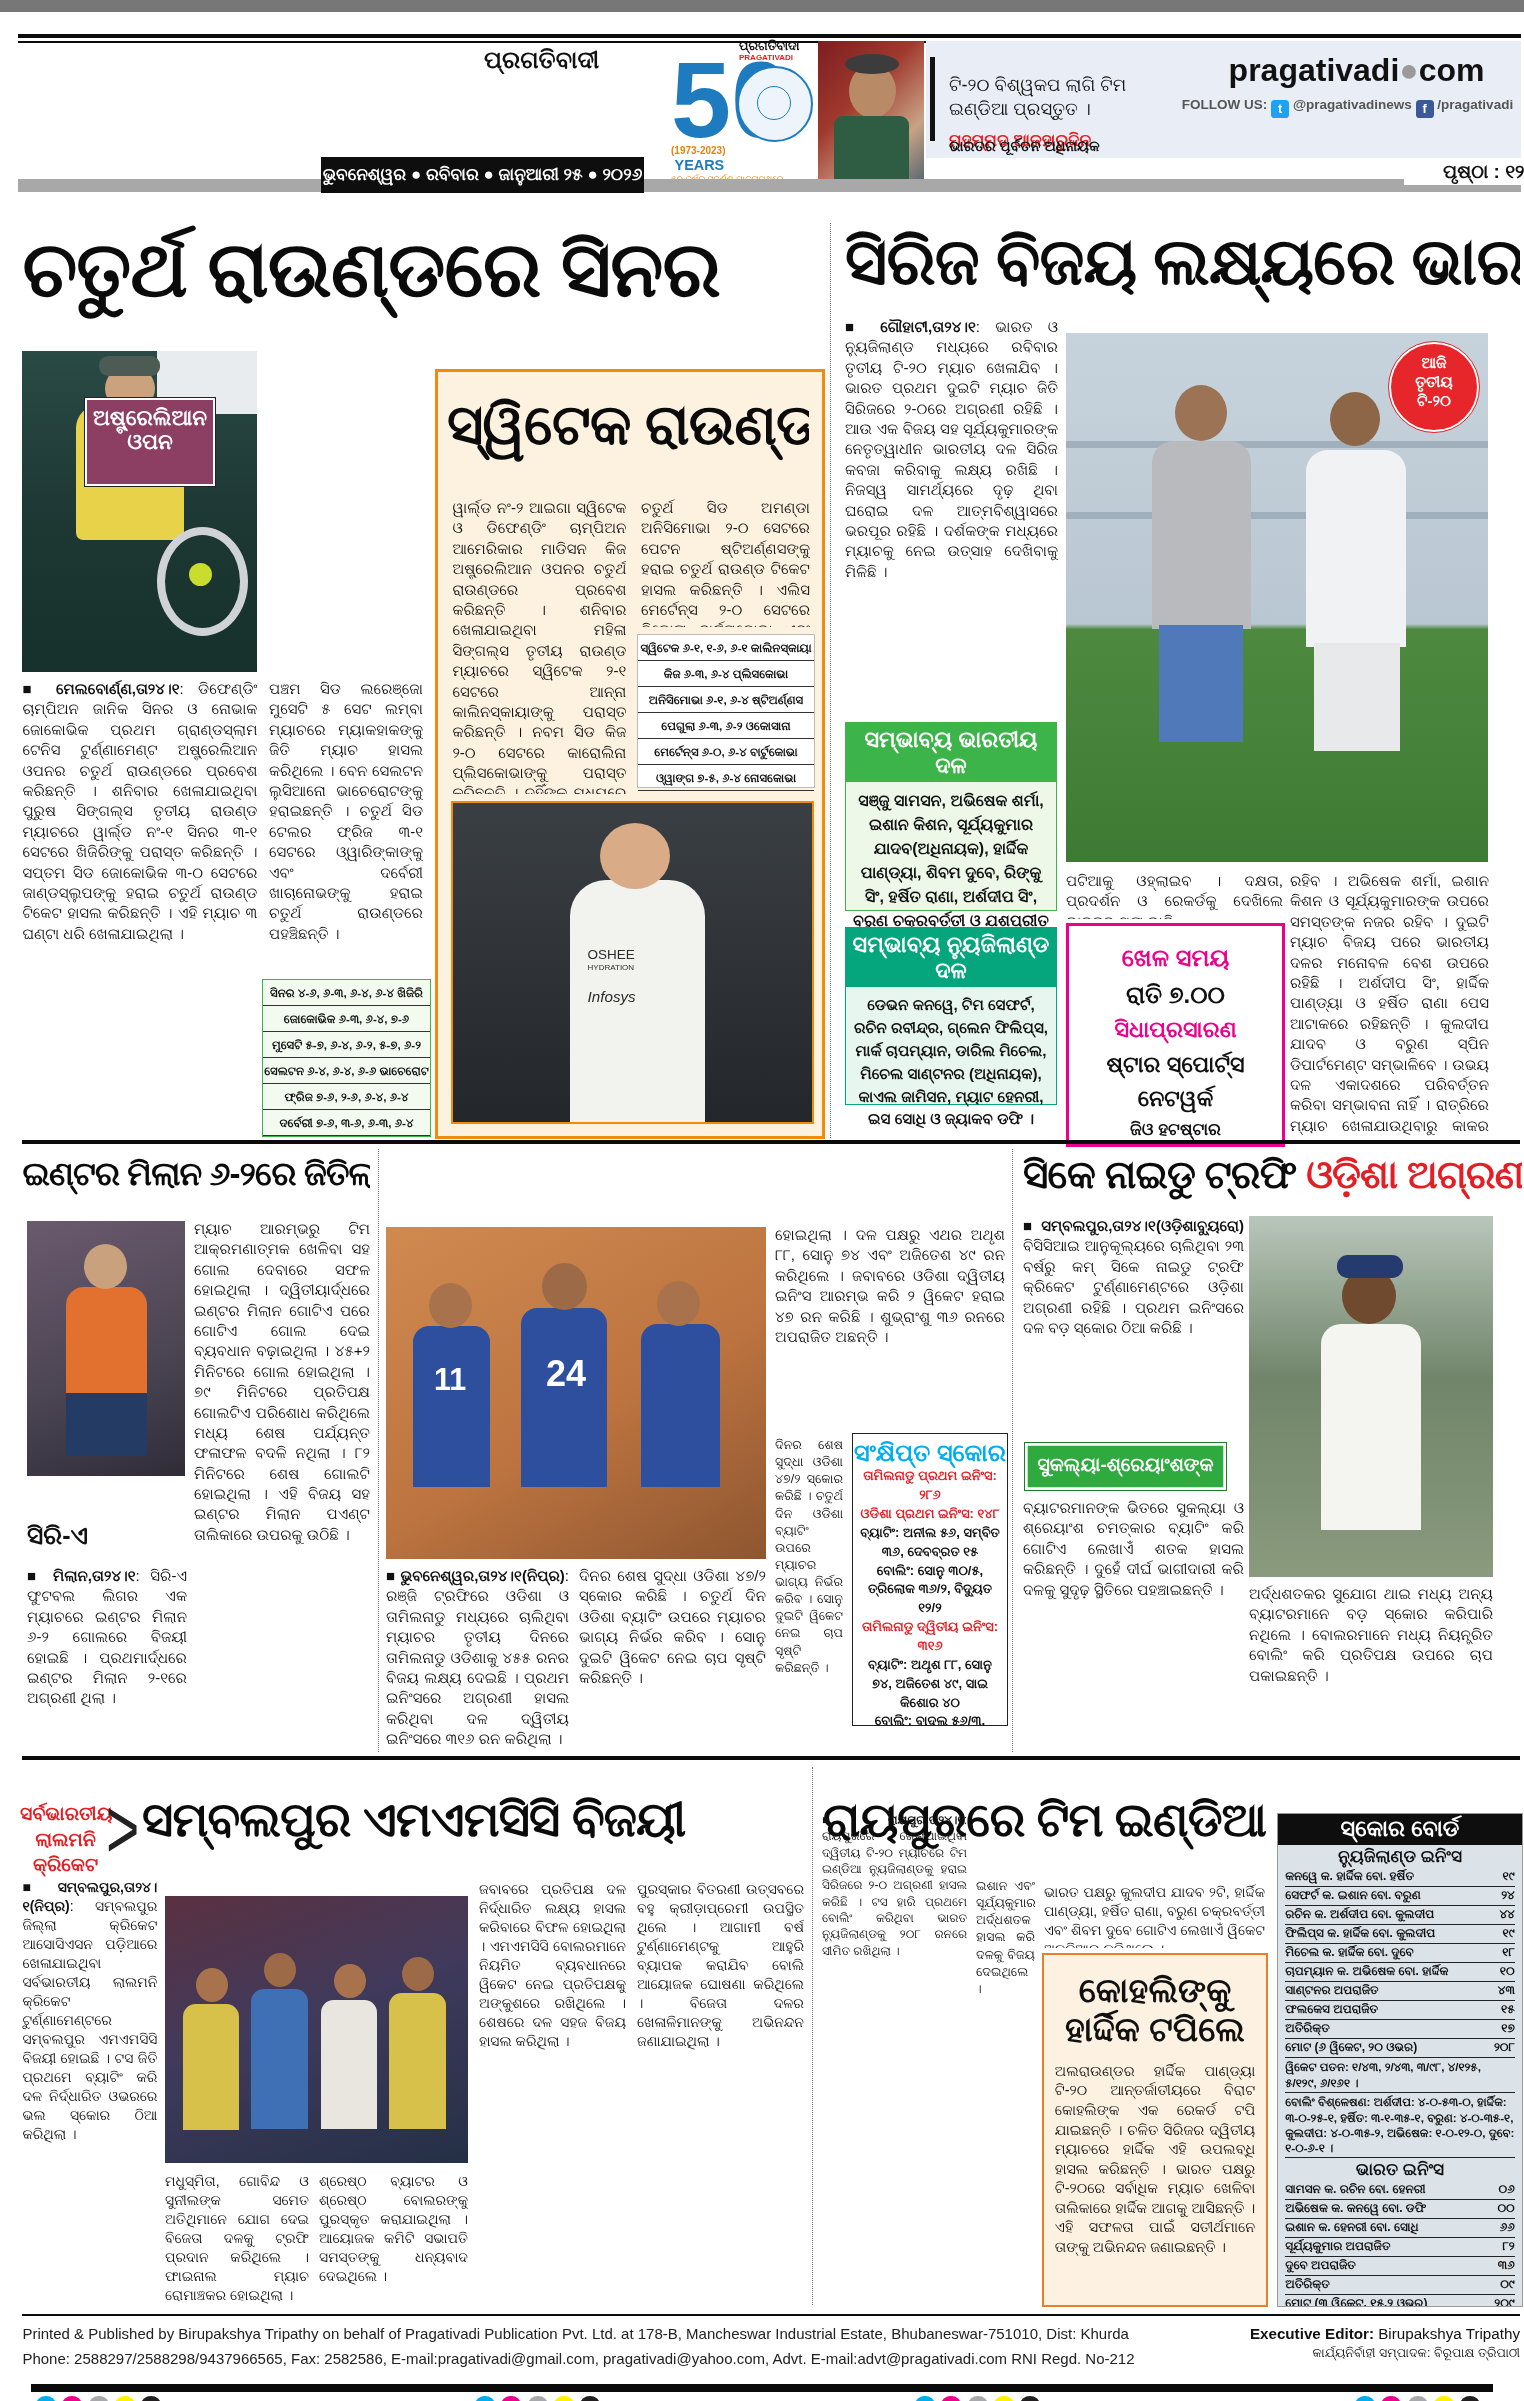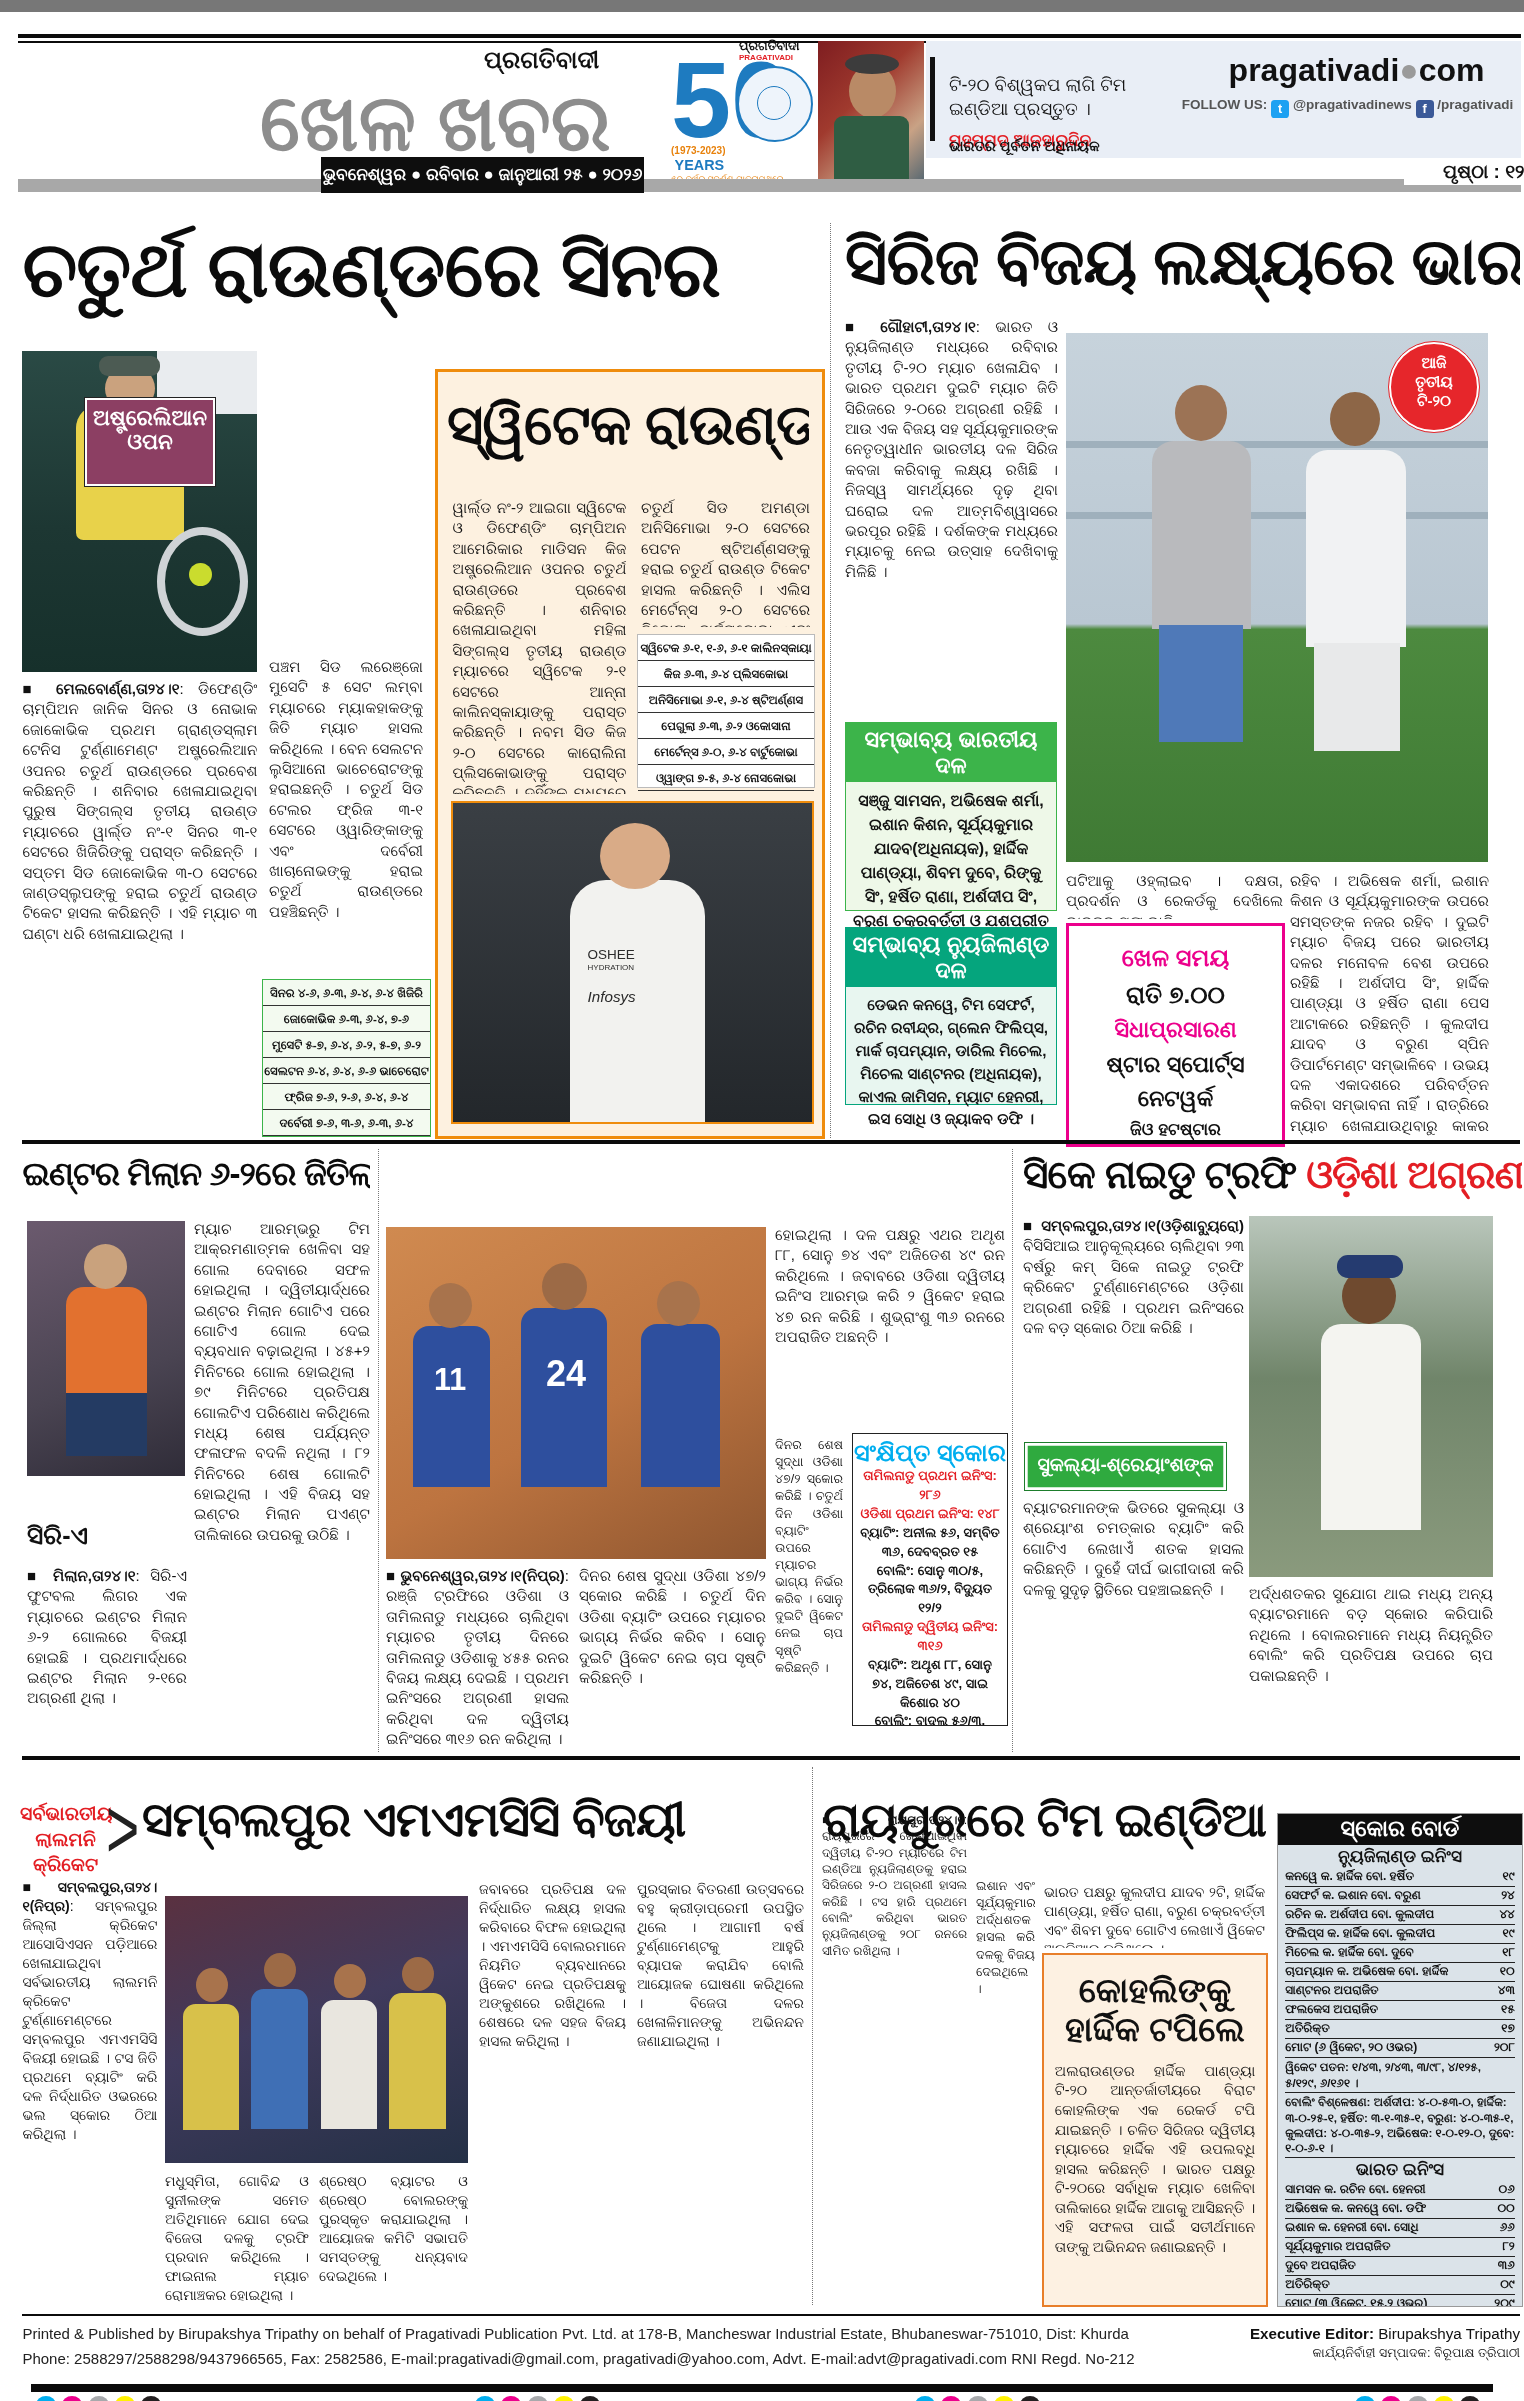--- a/index.html
+++ b/index.html
@@ -59,21 +59,20 @@
 </style>
 </head>
 <body>
 
 <div class="page">
 
   <div class="hrule" style="left:18px;top:21.5px;width:1503px;height:4.5px"></div>
   <div class="hrule" style="left:18px;top:29px;width:1503px;height:1.8px"></div>
 
   <div class="abs nowrap" style="left:484px;top:34px;width:193px;font-size:24px;font-weight:bold">ପ୍ରଗତିବାଦୀ</div>
-  <div class="abs nowrap title-gray" style="left:260px;top:65px;width:386px;height:108px;font-size:79px">ଖେଳ ଖବର</div>
 
   <div class="abs" style="left:671px;top:27px;width:145px;height:142px">
     <div class="abs" style="left:0;top:7.2px;font-size:108px;font-weight:bold;color:#1e7bc0;line-height:1">50</div>
     <div class="abs nowrap" style="left:68px;top:0;font-size:12.6px;font-weight:bold">ପ୍ରଗତିବାଦୀ</div>
     <div class="abs nowrap" style="left:68px;top:14.4px;font-size:8px;font-weight:bold;color:#e31e24">PRAGATIVADI</div>
     <div class="abs" style="left:66px;top:27px;width:72px;height:72px;border-radius:50%;border:2.7px solid #1e7bc0;background:#eef4fb"></div>
     <div class="abs" style="left:86px;top:47px;width:32px;height:32px;border-radius:50%;border:1.8px solid #1e7bc0"></div>
     <div class="abs nowrap" style="left:0;top:106px;font-size:10px;color:#e8820c;font-weight:bold">(1973-2023)</div>
     <div class="abs nowrap" style="left:3.6px;top:118px;font-size:14.4px;font-weight:bold;color:#1e7bc0">YEARS</div>
     <div class="abs nowrap" style="left:0;top:135px;width:145px;font-size:9px;color:#e8820c">୫୦ ବର୍ଷର ସୁବର୍ଣ୍ଣ ଯାତ୍ରାପଥରେ</div>
@@ -118,21 +117,21 @@
   </div>
   <div class="abs purplebadge" style="left:85px;top:386px;width:126px;height:77px;font-size:21.5px;padding-top:7.2px">
     <div>ଅଷ୍ଟ୍ରେଲିଆନ</div>
       <div>ଓପନ</div>
   </div>
 
   <div class="abs body-txt" style="left:22.4px;top:667px;width:235px;height:463px">
     <span class="dl">■ ମେଲବୋର୍ଣ୍ଣ,ତା୨୪।୧</span>:
     <span>ଡିଫେଣ୍ଡିଂ ଚାମ୍ପିଅନ ଜାନିକ ସିନର ଓ ନୋଭାକ ଜୋକୋଭିକ ପ୍ରଥମ ଗ୍ରାଣ୍ଡସ୍ଲାମ ଟେନିସ ଟୁର୍ଣ୍ଣାମେଣ୍ଟ ଅଷ୍ଟ୍ରେଲିଆନ ଓପନର ଚତୁର୍ଥ ରାଉଣ୍ଡରେ ପ୍ରବେଶ କରିଛନ୍ତି । ଶନିବାର ଖେଳାଯାଇଥିବା ପୁରୁଷ ସିଙ୍ଗଲ୍ସ ତୃତୀୟ ରାଉଣ୍ଡ ମ୍ୟାଚରେ ୱାର୍ଲ୍ଡ ନଂ-୧ ସିନର ୩-୧ ସେଟରେ ଖିଜିରିଙ୍କୁ ପରାସ୍ତ କରିଛନ୍ତି । ସପ୍ତମ ସିଡ ଜୋକୋଭିକ ୩-୦ ସେଟରେ ଜାଣ୍ଡସ୍ଲୁପଙ୍କୁ ହରାଇ ଚତୁର୍ଥ ରାଉଣ୍ଡ ଟିକେଟ ହାସଲ କରିଛନ୍ତି । ଏହି ମ୍ୟାଚ ୩ ଘଣ୍ଟା ଧରି ଖେଳାଯାଇଥିଲା ।</span>
   </div>
-  <div class="abs body-txt" style="left:269px;top:645px;width:154px;height:292px">ପଞ୍ଚମ ସିଡ ଲରେଞ୍ଜୋ ମୁସେଟି ୫ ସେଟ ଲମ୍ବା ମ୍ୟାଚରେ ମ୍ୟାକହାକଙ୍କୁ ଜିତି ମ୍ୟାଚ ହାସଲ କରିଥିଲେ । ବେନ ସେଲଟନ ଲୁସିଆନୋ ଭାଚେରୋଟଙ୍କୁ ହରାଇଛନ୍ତି । ଚତୁର୍ଥ ସିଡ ଟେଲର ଫ୍ରିଜ ୩-୧ ସେଟରେ ଓ୍ୱାରିଙ୍କାଙ୍କୁ ଏବଂ ଦର୍ବେରୀ ଖାଚାନୋଭଙ୍କୁ ହରାଇ ଚତୁର୍ଥ ରାଉଣ୍ଡରେ ପହଞ୍ଚିଛନ୍ତି ।</div>
+  <div class="abs body-txt" style="left:269px;top:667px;width:154px;height:292px">ପଞ୍ଚମ ସିଡ ଲରେଞ୍ଜୋ ମୁସେଟି ୫ ସେଟ ଲମ୍ବା ମ୍ୟାଚରେ ମ୍ୟାକହାକଙ୍କୁ ଜିତି ମ୍ୟାଚ ହାସଲ କରିଥିଲେ । ବେନ ସେଲଟନ ଲୁସିଆନୋ ଭାଚେରୋଟଙ୍କୁ ହରାଇଛନ୍ତି । ଚତୁର୍ଥ ସିଡ ଟେଲର ଫ୍ରିଜ ୩-୧ ସେଟରେ ଓ୍ୱାରିଙ୍କାଙ୍କୁ ଏବଂ ଦର୍ବେରୀ ଖାଚାନୋଭଙ୍କୁ ହରାଇ ଚତୁର୍ଥ ରାଉଣ୍ଡରେ ପହଞ୍ଚିଛନ୍ତି ।</div>
   <div class="abs resbox" style="left:262px;top:967px;width:167px;height:156px;border:1.8px solid #3cb44a;background:#f3faf0">
 
   <div class="resrow" style="height:25px;line-height:25px;font-size:11.7px">ସିନର ୪-୬, ୬-୩, ୬-୪, ୬-୪ ଖିଜିରି</div>
       <div class="resrow" style="height:25px;line-height:25px;font-size:11.7px">ଜୋକୋଭିକ ୬-୩, ୬-୪, ୭-୬ ଜାଣ୍ଡସ୍ଲୁପ</div>
       <div class="resrow" style="height:25px;line-height:25px;font-size:11.7px">ମୁସେଟି ୫-୭, ୬-୪, ୬-୨, ୫-୭, ୬-୨ ମ୍ୟାକହାକ</div>
       <div class="resrow" style="height:25px;line-height:25px;font-size:11.7px">ସେଲଟନ ୬-୪, ୬-୪, ୬-୬ ଭାଚେରୋଟ</div>
       <div class="resrow" style="height:25px;line-height:25px;font-size:11.7px">ଫ୍ରିଜ ୭-୬, ୨-୬, ୬-୪, ୬-୪ ଓ୍ୱାରିଙ୍କା</div>
       <div class="resrow" style="height:25px;line-height:25px;font-size:11.7px">ଦର୍ବେରୀ ୭-୬, ୩-୬, ୬-୩, ୬-୪ ଖାଚାନୋଭ</div>
     </div>
 

